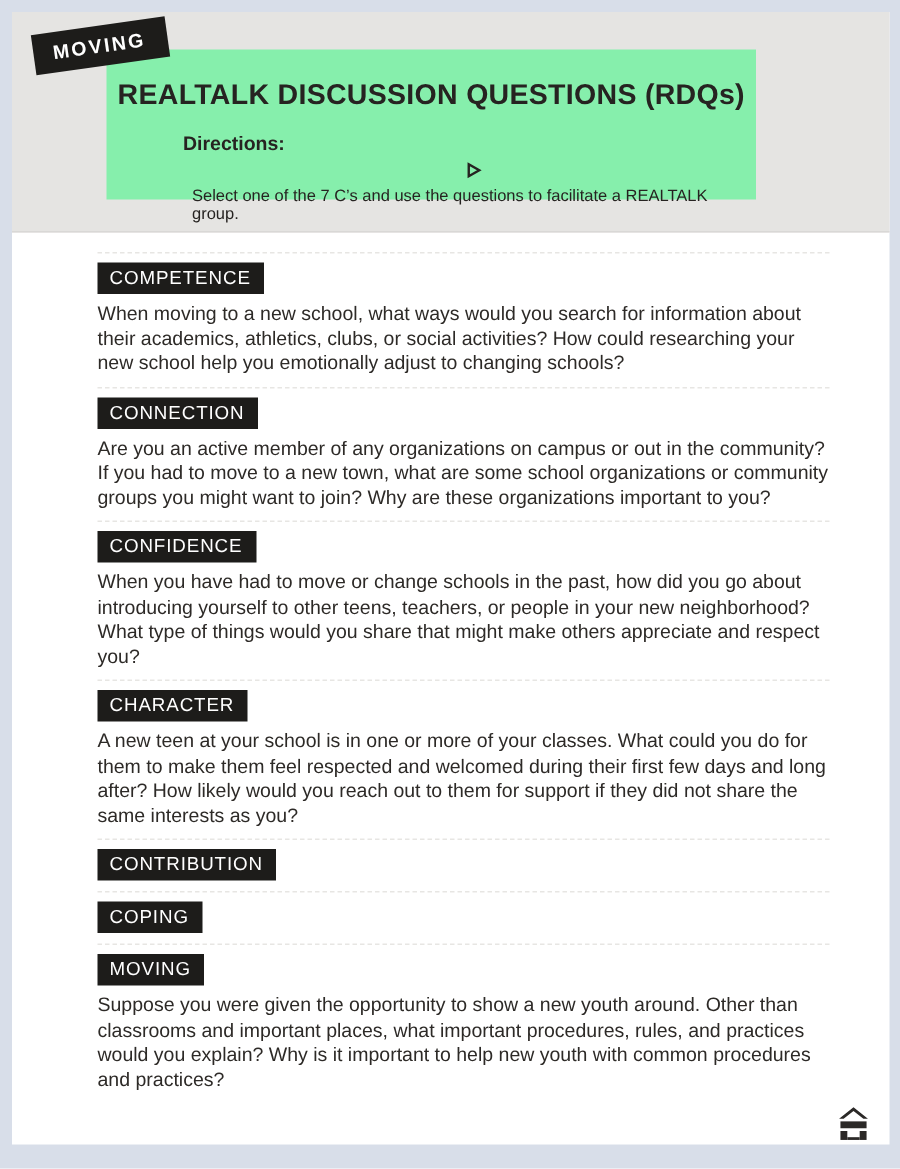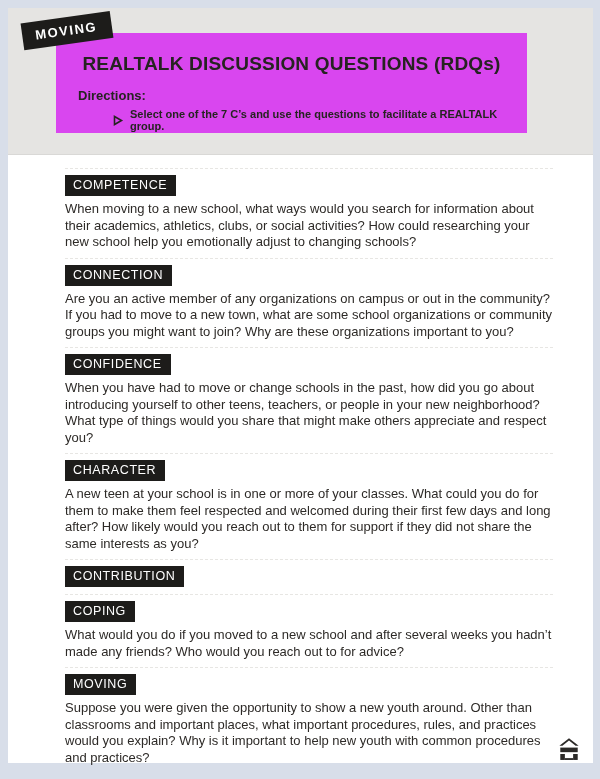--- a/index.html
+++ b/index.html
@@ -15,48 +15,48 @@
     width:585px; height:755px;
     background:#ffffff;
   }
   .band {
     position:relative;
     height:146px;
     background:#e5e4e2;
     border-bottom:1px solid #d9d8d6;
   }
   .title-box {
-    position:absolute; left:48px; top:25px;
-    width:471px; height:100px;
-    background:#d946ef;
+    position:absolute; left:63px; top:25px;
+    width:433px; height:100px;
+    background:#86efac;
   }
   .moving-tag {
     position:absolute; left:14px; top:9px;
     transform:rotate(-8deg);
     background:#1d1c1a; color:#ffffff;
     font-weight:bold; font-size:13px; letter-spacing:1.6px;
     padding:6px 15px 6px 13px;
     z-index:2;
   }
   .page-title {
     text-align:center;
     margin-top:20px;
     font-weight:bold; font-size:19px; letter-spacing:0.2px;
     color:#262321;
   }
   .directions-label {
-    margin:13px 0 0 22px;
+    margin:13px 0 0 51px;
     font-weight:bold; font-size:13px;
     color:#262321;
   }
   .directions-item {
     margin:5px 0 0 57px;
-    font-weight:bold; font-size:11px;
+    font-weight:normal; font-size:11px;
     color:#262321;
-    display:flex; align-items:center; gap:6px;
+    display:flex; align-items:center; gap:6px;flex-direction:column;
   }
   .arrow-icon { display:inline-block; line-height:0; }
   .content {
     padding:13px 40px 0 57px;
   }
   .section {
     border-top:1px dashed #e7e6e3;
     padding:6px 0 7px 0;
   }
   .badge {
@@ -118,21 +118,20 @@
       <span class="badge">CHARACTER</span>
       <p class="question">A new teen at your school is in one or more of your classes. What could you do for them to make them feel respected and welcomed during their first few days and long after? How likely would you reach out to them for support if they did not share the same interests as you?</p>
     </div>
 
     <div class="section">
       <span class="badge">CONTRIBUTION</span>
     </div>
 
     <div class="section">
       <span class="badge">COPING</span>
-      <p class="question">What would you do if you moved to a new school and after several weeks you hadn’t made any friends? Who would you reach out to for advice?</p>
     </div>
 
     <div class="section">
       <span class="badge">MOVING</span>
       <p class="question">Suppose you were given the opportunity to show a new youth around. Other than classrooms and important places, what important procedures, rules, and practices would you explain? Why is it important to help new youth with common procedures and practices?</p>
     </div>
 
   </div>
 
   <div class="home-logo">

